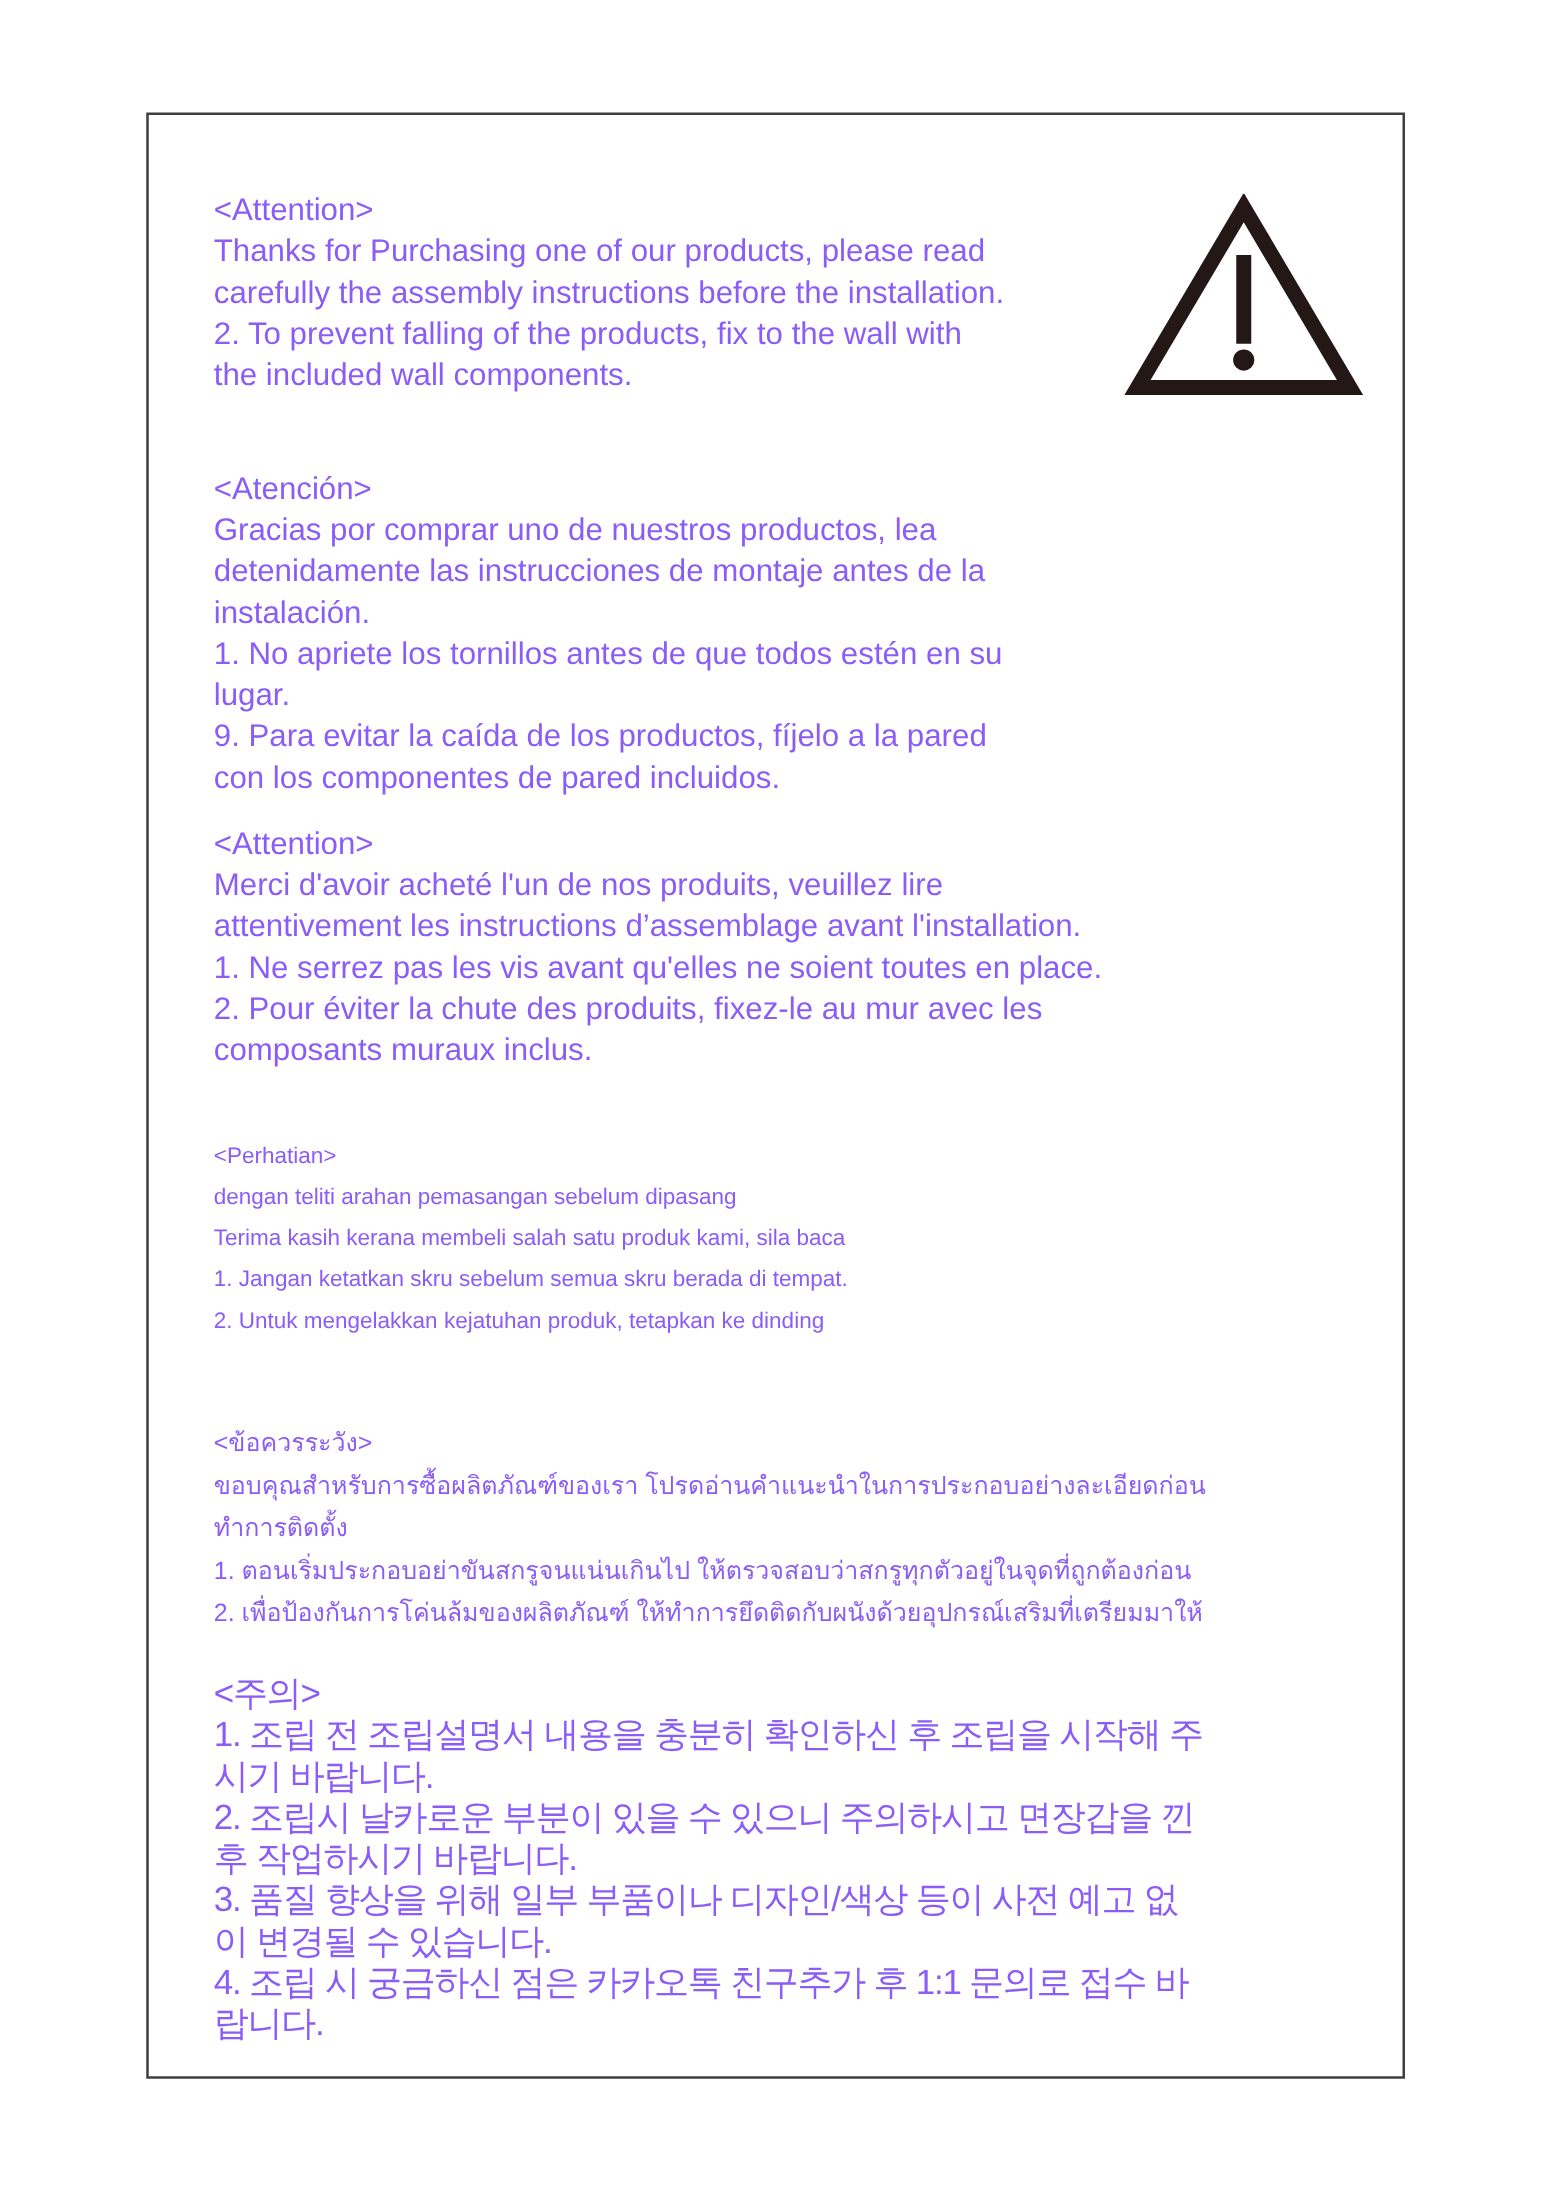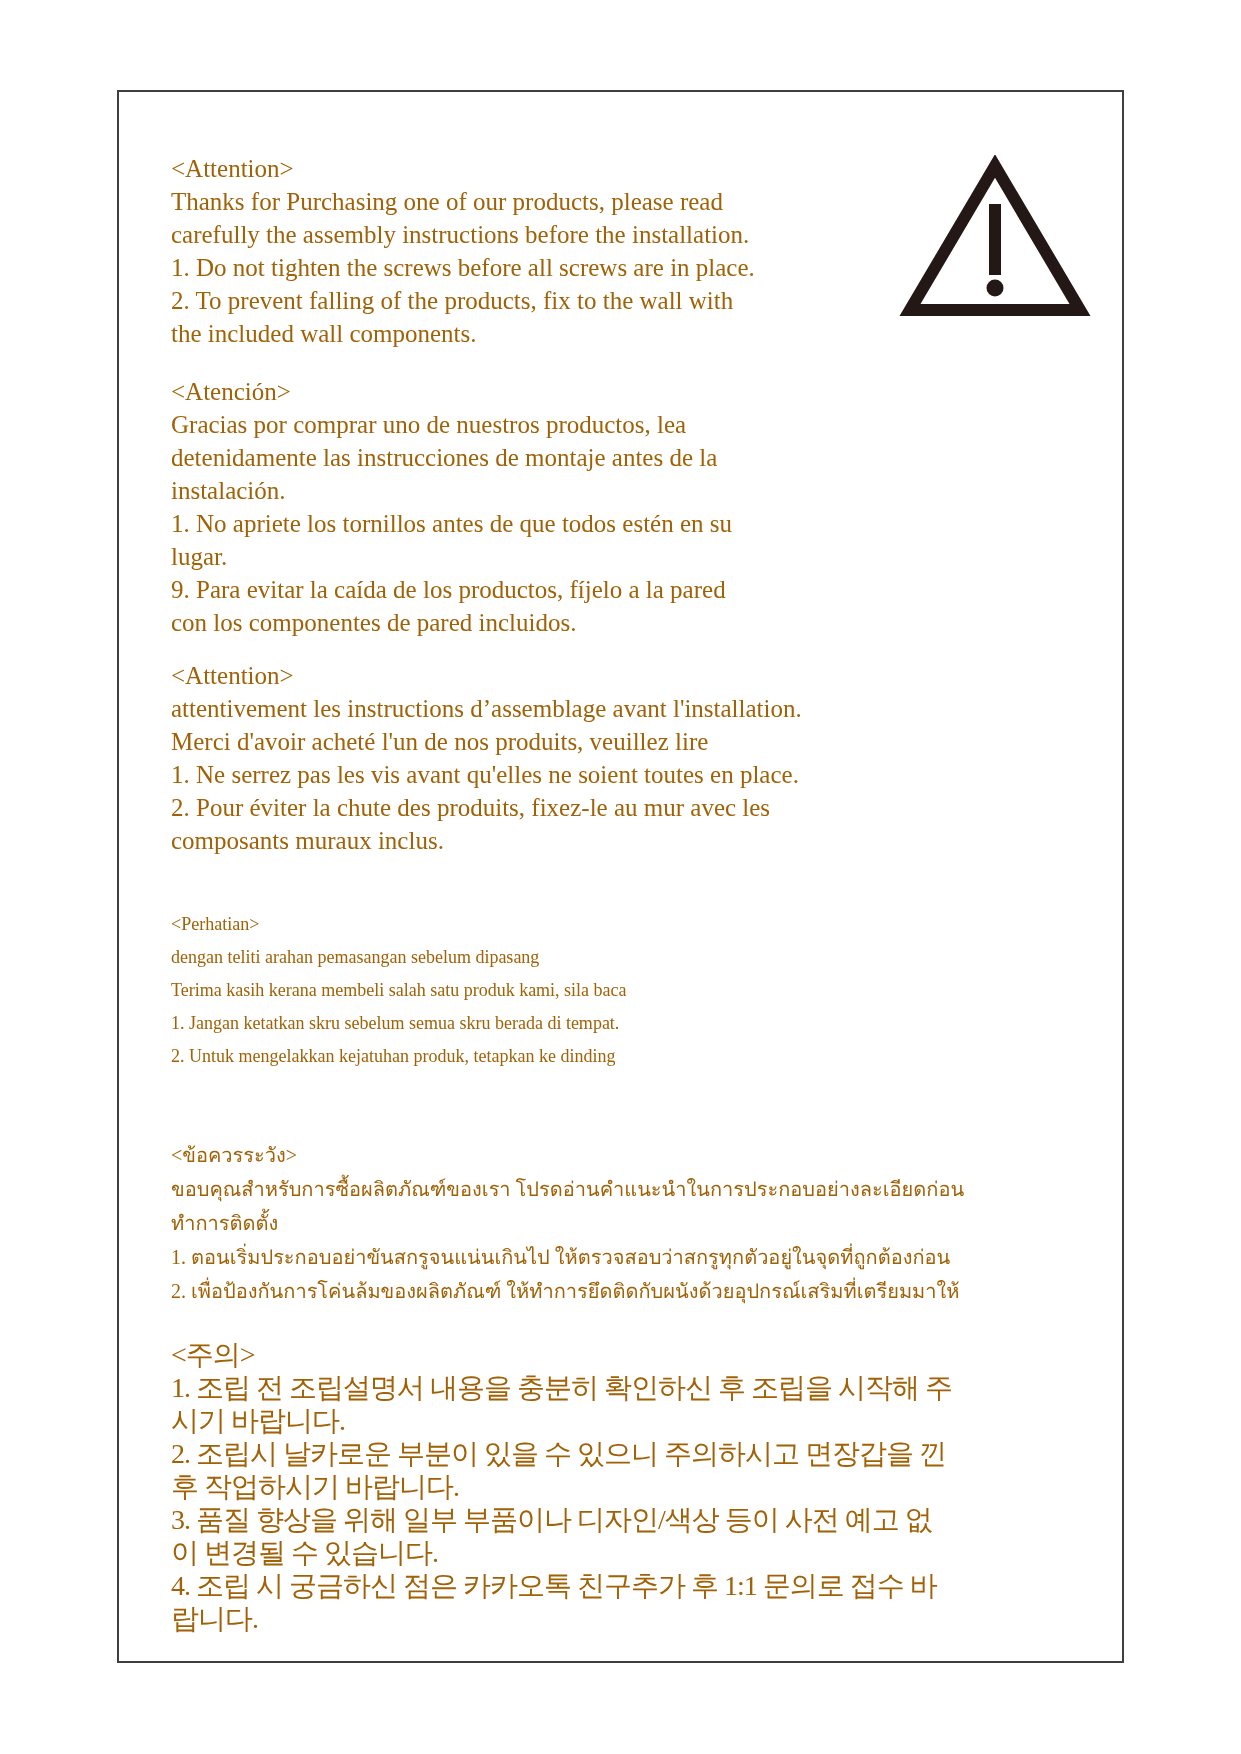--- a/index.html
+++ b/index.html
@@ -5,22 +5,22 @@
   html, body {
     margin: 0;
     padding: 0;
     background: #ffffff;
   }
   .page {
     position: relative;
     width: 1241px;
     height: 1754px;
     background: #ffffff;
-    font-family: Liberation Serif, serif;
-    color: #a16207;
+    font-family: Liberation Sans, sans-serif;
+    color: #8b5cf6;
     overflow: hidden;
   }
   .frame {
     position: absolute;
     left: 117px;
     top: 90px;
     width: 1007px;
     height: 1573px;
     border: 2px solid #3f3f3f;
     box-sizing: border-box;
@@ -55,21 +55,20 @@
 <body>
 
 <div class="page">
   <div class="frame">
 
     <section class="sec sec-en">
       <div class="heading">&lt;Attention&gt;</div>
       <div class="lines">
           <div class="line">Thanks for Purchasing one of our products, please read</div>
           <div class="line">carefully the assembly instructions before the installation.</div>
-          <div class="line">1. Do not tighten the screws before all screws are in place.</div>
           <div class="line">2. To prevent falling of the products, fix to the wall with</div>
           <div class="line">the included wall components.</div>
         </div>
     </section>
 
     <section class="sec sec-es">
       <div class="heading">&lt;Atención&gt;</div>
       <div class="lines">
           <div class="line">Gracias por comprar uno de nuestros productos, lea</div>
           <div class="line">detenidamente las instrucciones de montaje antes de la</div>
@@ -77,22 +76,22 @@
           <div class="line">1. No apriete los tornillos antes de que todos estén en su</div>
           <div class="line">lugar.</div>
           <div class="line">9. Para evitar la caída de los productos, fíjelo a la pared</div>
           <div class="line">con los componentes de pared incluidos.</div>
         </div>
     </section>
 
     <section class="sec sec-fr">
       <div class="heading">&lt;Attention&gt;</div>
       <div class="lines">
+          <div class="line">Merci d'avoir acheté l'un de nos produits, veuillez lire</div>
           <div class="line">attentivement les instructions d’assemblage avant l'installation.</div>
-          <div class="line">Merci d'avoir acheté l'un de nos produits, veuillez lire</div>
           <div class="line">1. Ne serrez pas les vis avant qu'elles ne soient toutes en place.</div>
           <div class="line">2. Pour éviter la chute des produits, fixez-le au mur avec les</div>
           <div class="line">composants muraux inclus.</div>
         </div>
     </section>
 
     <section class="sec sec-ms">
       <div class="heading">&lt;Perhatian&gt;</div>
       <div class="lines">
           <div class="line">dengan teliti arahan pemasangan sebelum dipasang</div>

